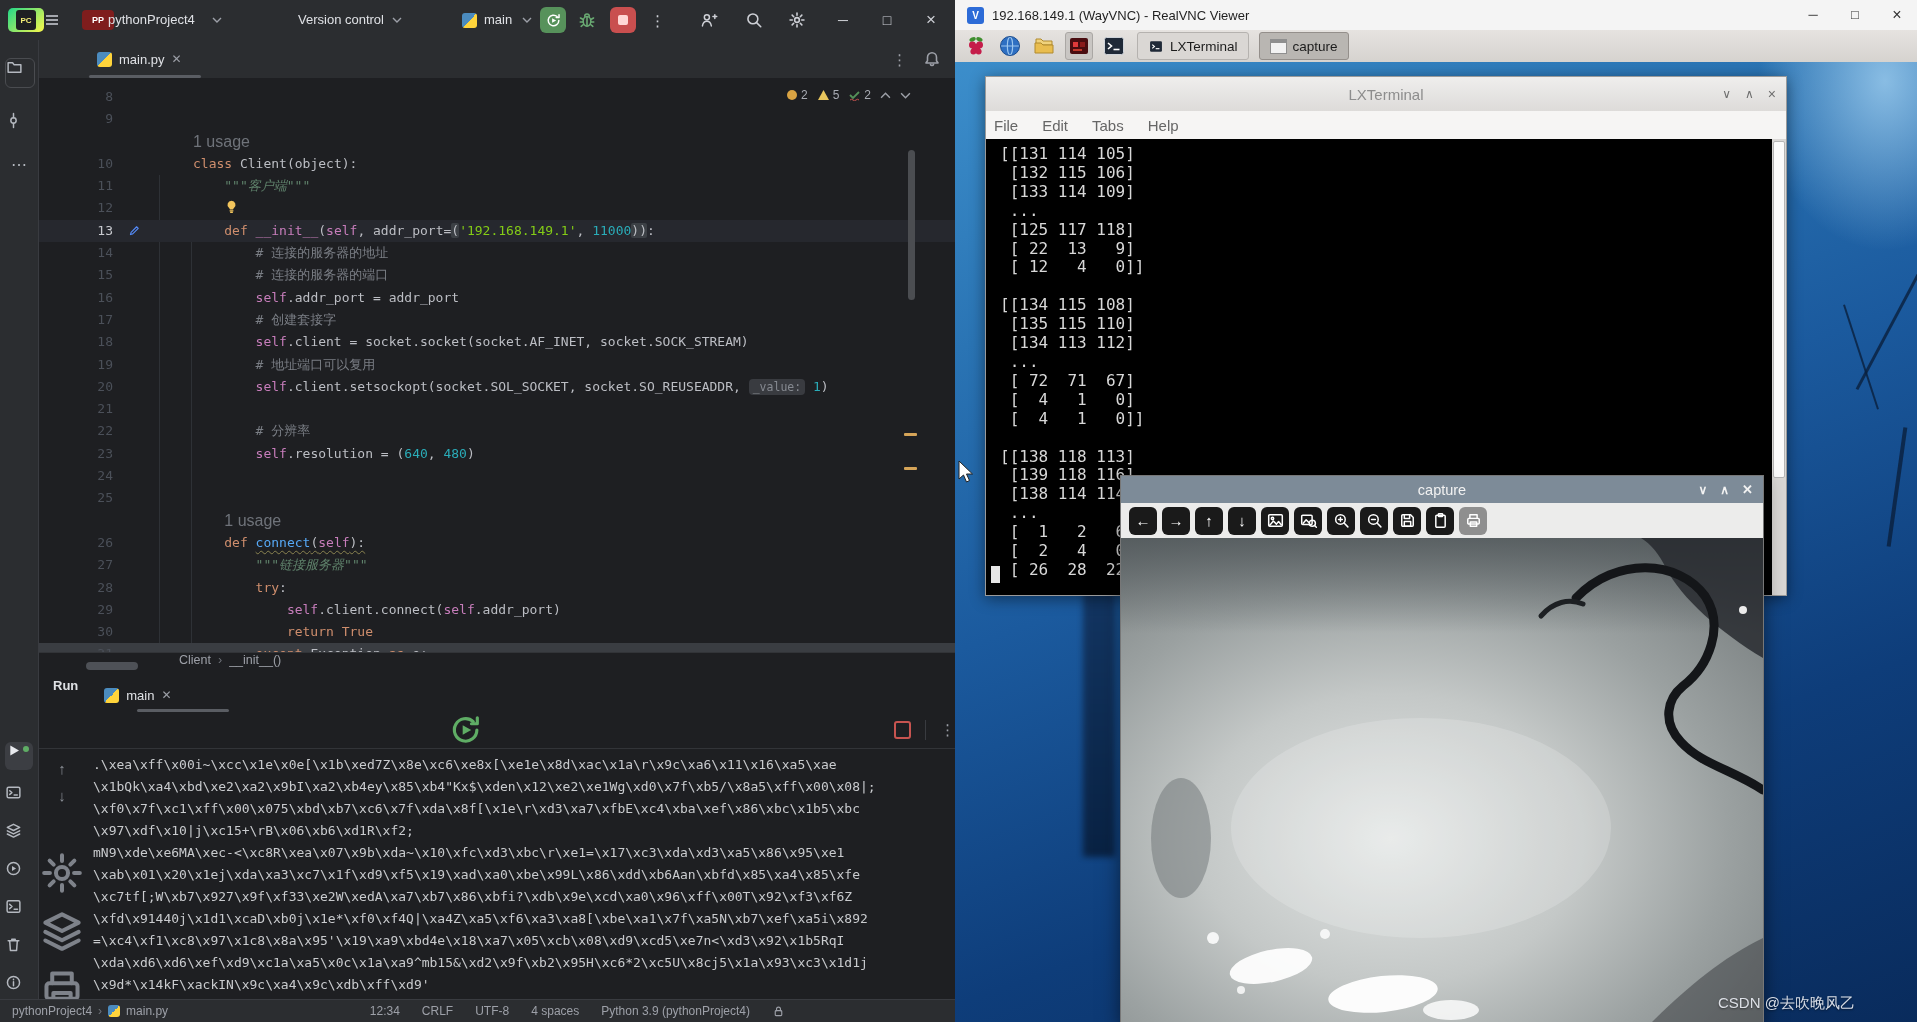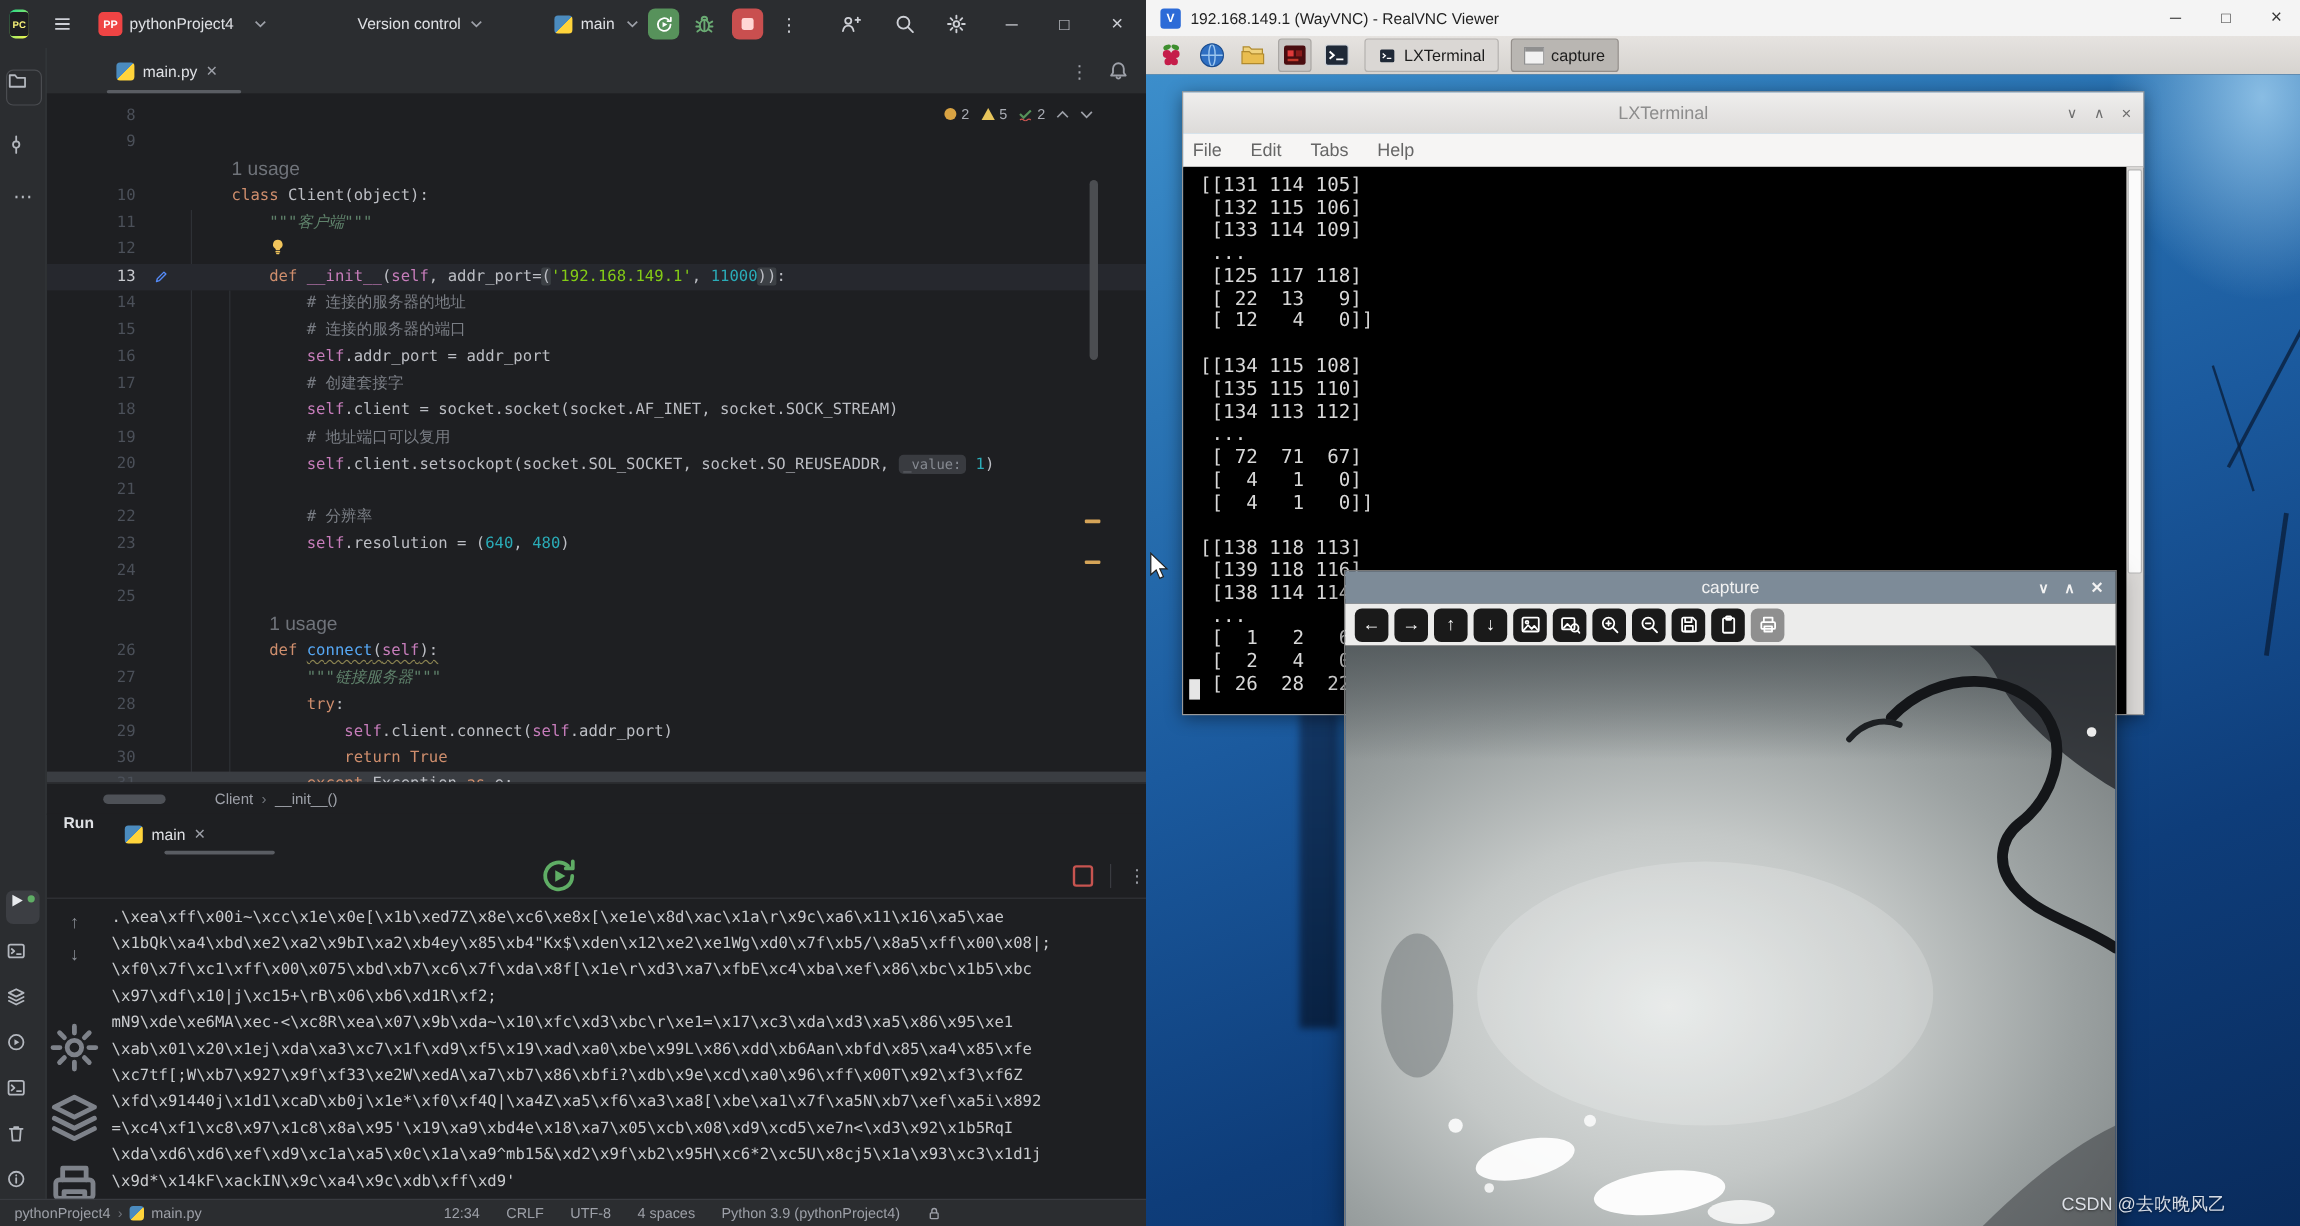--- a/index.html
+++ b/index.html
@@ -5,23 +5,23 @@
   html,body{margin:0;padding:0;background:#000}
   #root{position:relative;width:1917px;height:1022px;overflow:hidden;font-family:"Liberation Sans",sans-serif;-webkit-font-smoothing:antialiased}
   .abs{position:absolute}
   svg{display:block}
 
   
   #pycharm{position:absolute;left:0;top:0;width:955px;height:1022px;background:#1e1f22}
   .pc-titlebar{position:absolute;left:0;top:0;width:100%;height:40px;background:#2b2d30;color:#dfe1e5;font-size:13px}
   .pc-titlebar .ico{color:#ced0d6}
   .chip{display:flex;align-items:center;justify-content:center;border-radius:4px;font-weight:bold;color:#fff}
-  .pclogo{left:8px;top:8px;width:16px;height:24px;background:linear-gradient(135deg,#21d789,#fcf84a);border-radius:5px;display:flex;align-items:center;justify-content:center}
+  .pclogo{left:8px;top:8px;width:36px;height:24px;background:linear-gradient(135deg,#21d789,#fcf84a);border-radius:5px;display:flex;align-items:center;justify-content:center}
   .pclogo i{width:20px;height:20px;background:#1e1f22;border-radius:3px;display:flex;align-items:center;justify-content:center;font-style:normal;font-size:8px;font-weight:bold;color:#f5f077}
-  .ppchip{left:82px;top:10px;width:20px;height:20px;background:#ef4444;font-size:9px}
+  .ppchip{left:82px;top:10px;width:32px;height:20px;background:#7f1d1d;font-size:9px}
   .tb-label{position:absolute;top:12px;white-space:nowrap}
   .chev{position:absolute;top:16px;width:10px;height:8px;color:#9da0a8}
   .sqbtn{position:absolute;top:7px;width:26px;height:26px;border-radius:6px;display:flex;align-items:center;justify-content:center}
   .winctl{position:absolute;top:0;width:42px;height:40px;display:flex;align-items:center;justify-content:center;color:#ced0d6;font-size:14px}
   .pyico{width:15px;height:15px;border-radius:3px;background:linear-gradient(135deg,#4b8bbe 0 50%,#ffd43b 50% 100%)}
 
   .activity{position:absolute;left:0;top:40px;width:38px;bottom:22px;background:#2b2d30;border-right:1px solid #393b40}
   .act-item{position:absolute;left:5px;width:28px;height:28px;border-radius:6px;display:flex;align-items:center;justify-content:center;color:#b4b8bf}
   .act-item svg{width:17px;height:17px}
   .act-sel{background:#3c3e43;color:#e8eaee}
@@ -48,21 +48,21 @@
   .tk-self{color:#c77dbb}.tk-magic{color:#c77dbb}.tk-fn{color:#56a8f5}.tk-num2{color:#2aacb8}.tk-str{color:#84cc16}
   .tk-match{background:#3c4045;border-radius:2px}
   .tk-hint{background:#393b40;color:#868a91;border-radius:4px;padding:1px 4px;font-size:11.5px}
   .tk-wavy{text-decoration:underline wavy #8a8350 1px;text-underline-offset:3px}
   .iguide{position:absolute;width:1px;background:#2e3136}
   .insp{position:absolute;right:44px;top:10px;display:flex;align-items:center;gap:9px;color:#a8abb3;font-size:12px;font-family:"Liberation Sans",sans-serif}
   .insp .s{display:flex;align-items:center;gap:3px}
   .edscroll{position:absolute;right:40px;top:72px;width:7px;height:150px;background:#4b4d51;border-radius:4px}
   .edmark{position:absolute;right:38px;width:13px;height:3px;background:#d5a458;border-radius:1px}
 
-  .breadcrumb{position:absolute;left:39px;right:0;top:652px;height:26px;background:#1e1f22;border-top:1px solid #323438;color:#9da0a8;font-size:12.5px;display:flex;align-items:center}
+  .breadcrumb{position:absolute;left:39px;right:0;top:652px;height:26px;background:#1e1f22;border-top:1px solid #323438;color:#9da0a8;font-size:12.5px;display:flex;align-items:flex-start}
   .bc-sep{color:#6f737a;margin:0 7px}
   .hbar{position:absolute;left:47px;top:9px;width:52px;height:8px;background:#4e5157;border-radius:4px}
 
   .runpanel{position:absolute;left:39px;right:0;top:678px;height:322px;background:#1e1f22}
   .run-head{position:absolute;left:0;top:0;right:0;height:34px;display:flex;}
   .run-title{font-size:13px;font-weight:bold;color:#dfe1e5;margin-left:14px}
   .run-tab{display:flex;align-items:center;gap:7px;margin-left:26px;color:#dfe1e5;font-size:13px}
   .run-underline{position:absolute;left:98px;top:31px;width:92px;height:3px;background:#5a5d63;border-radius:2px}
   .run-tools{position:absolute;left:0;top:34px;right:0;height:36px;border-bottom:1px solid #323438;display:flex;align-items:center;gap:14px;padding-left:12px}
   .rt-ico{width:17px;height:17px}

